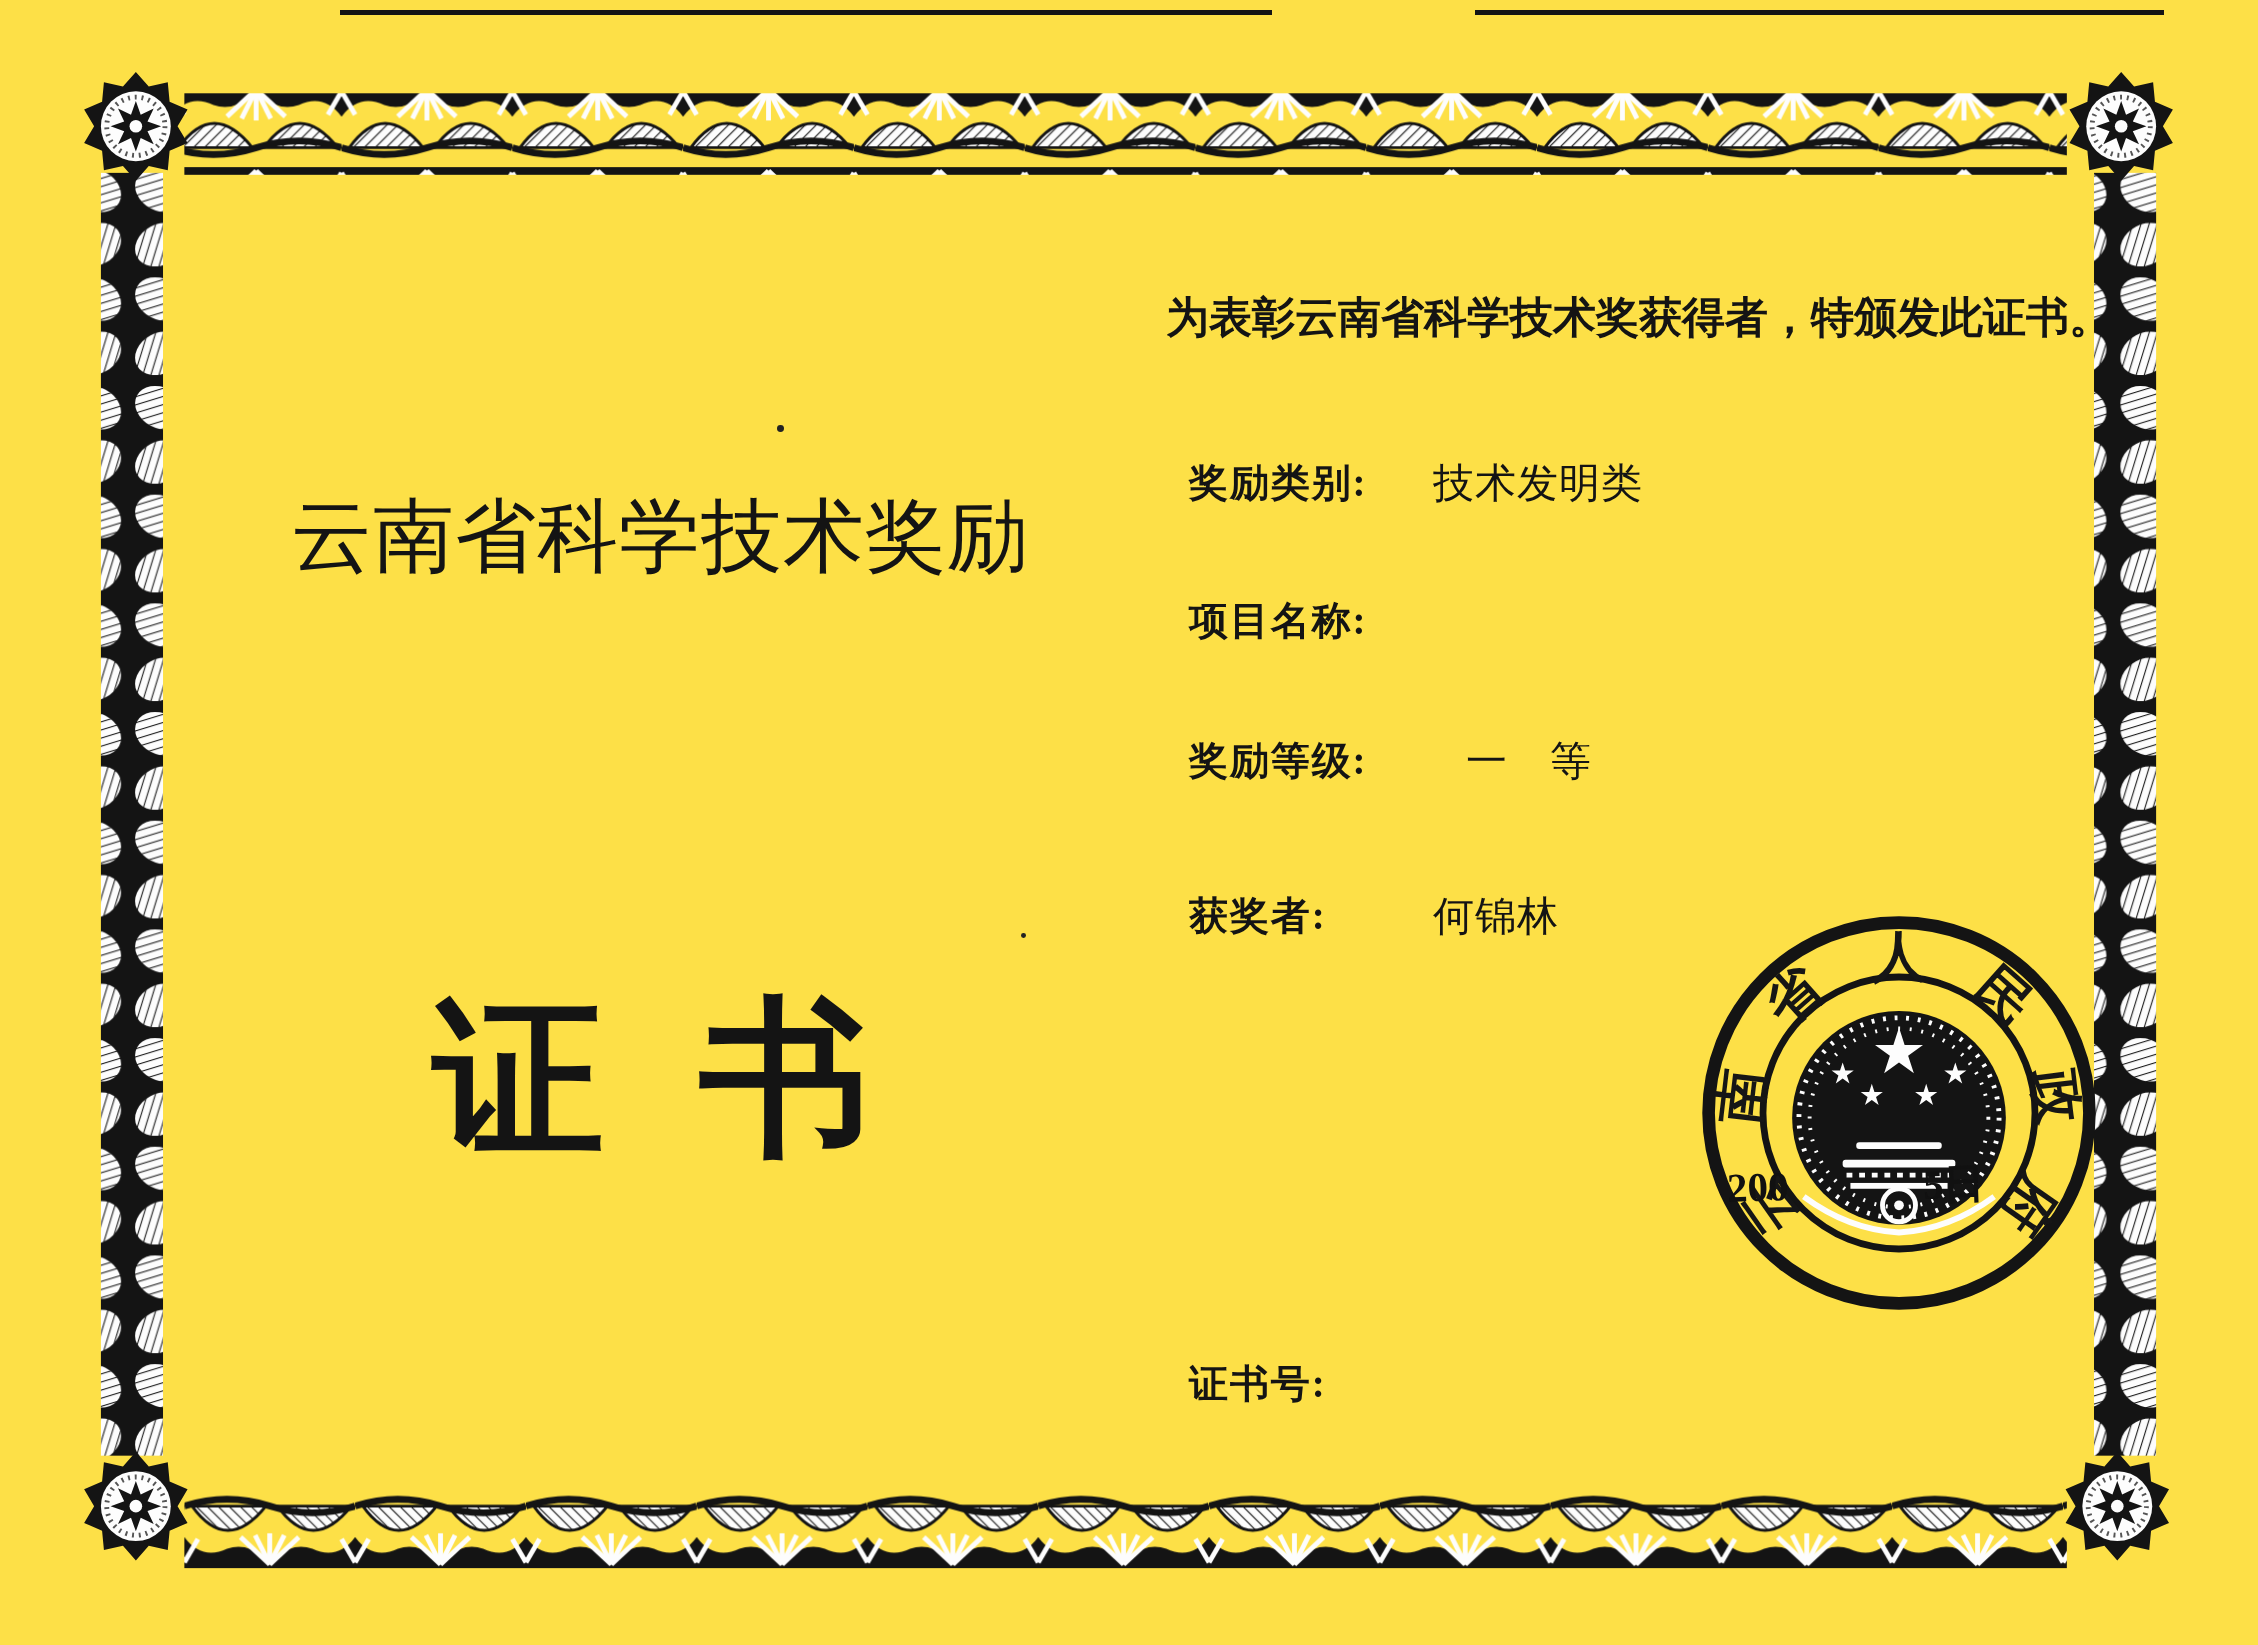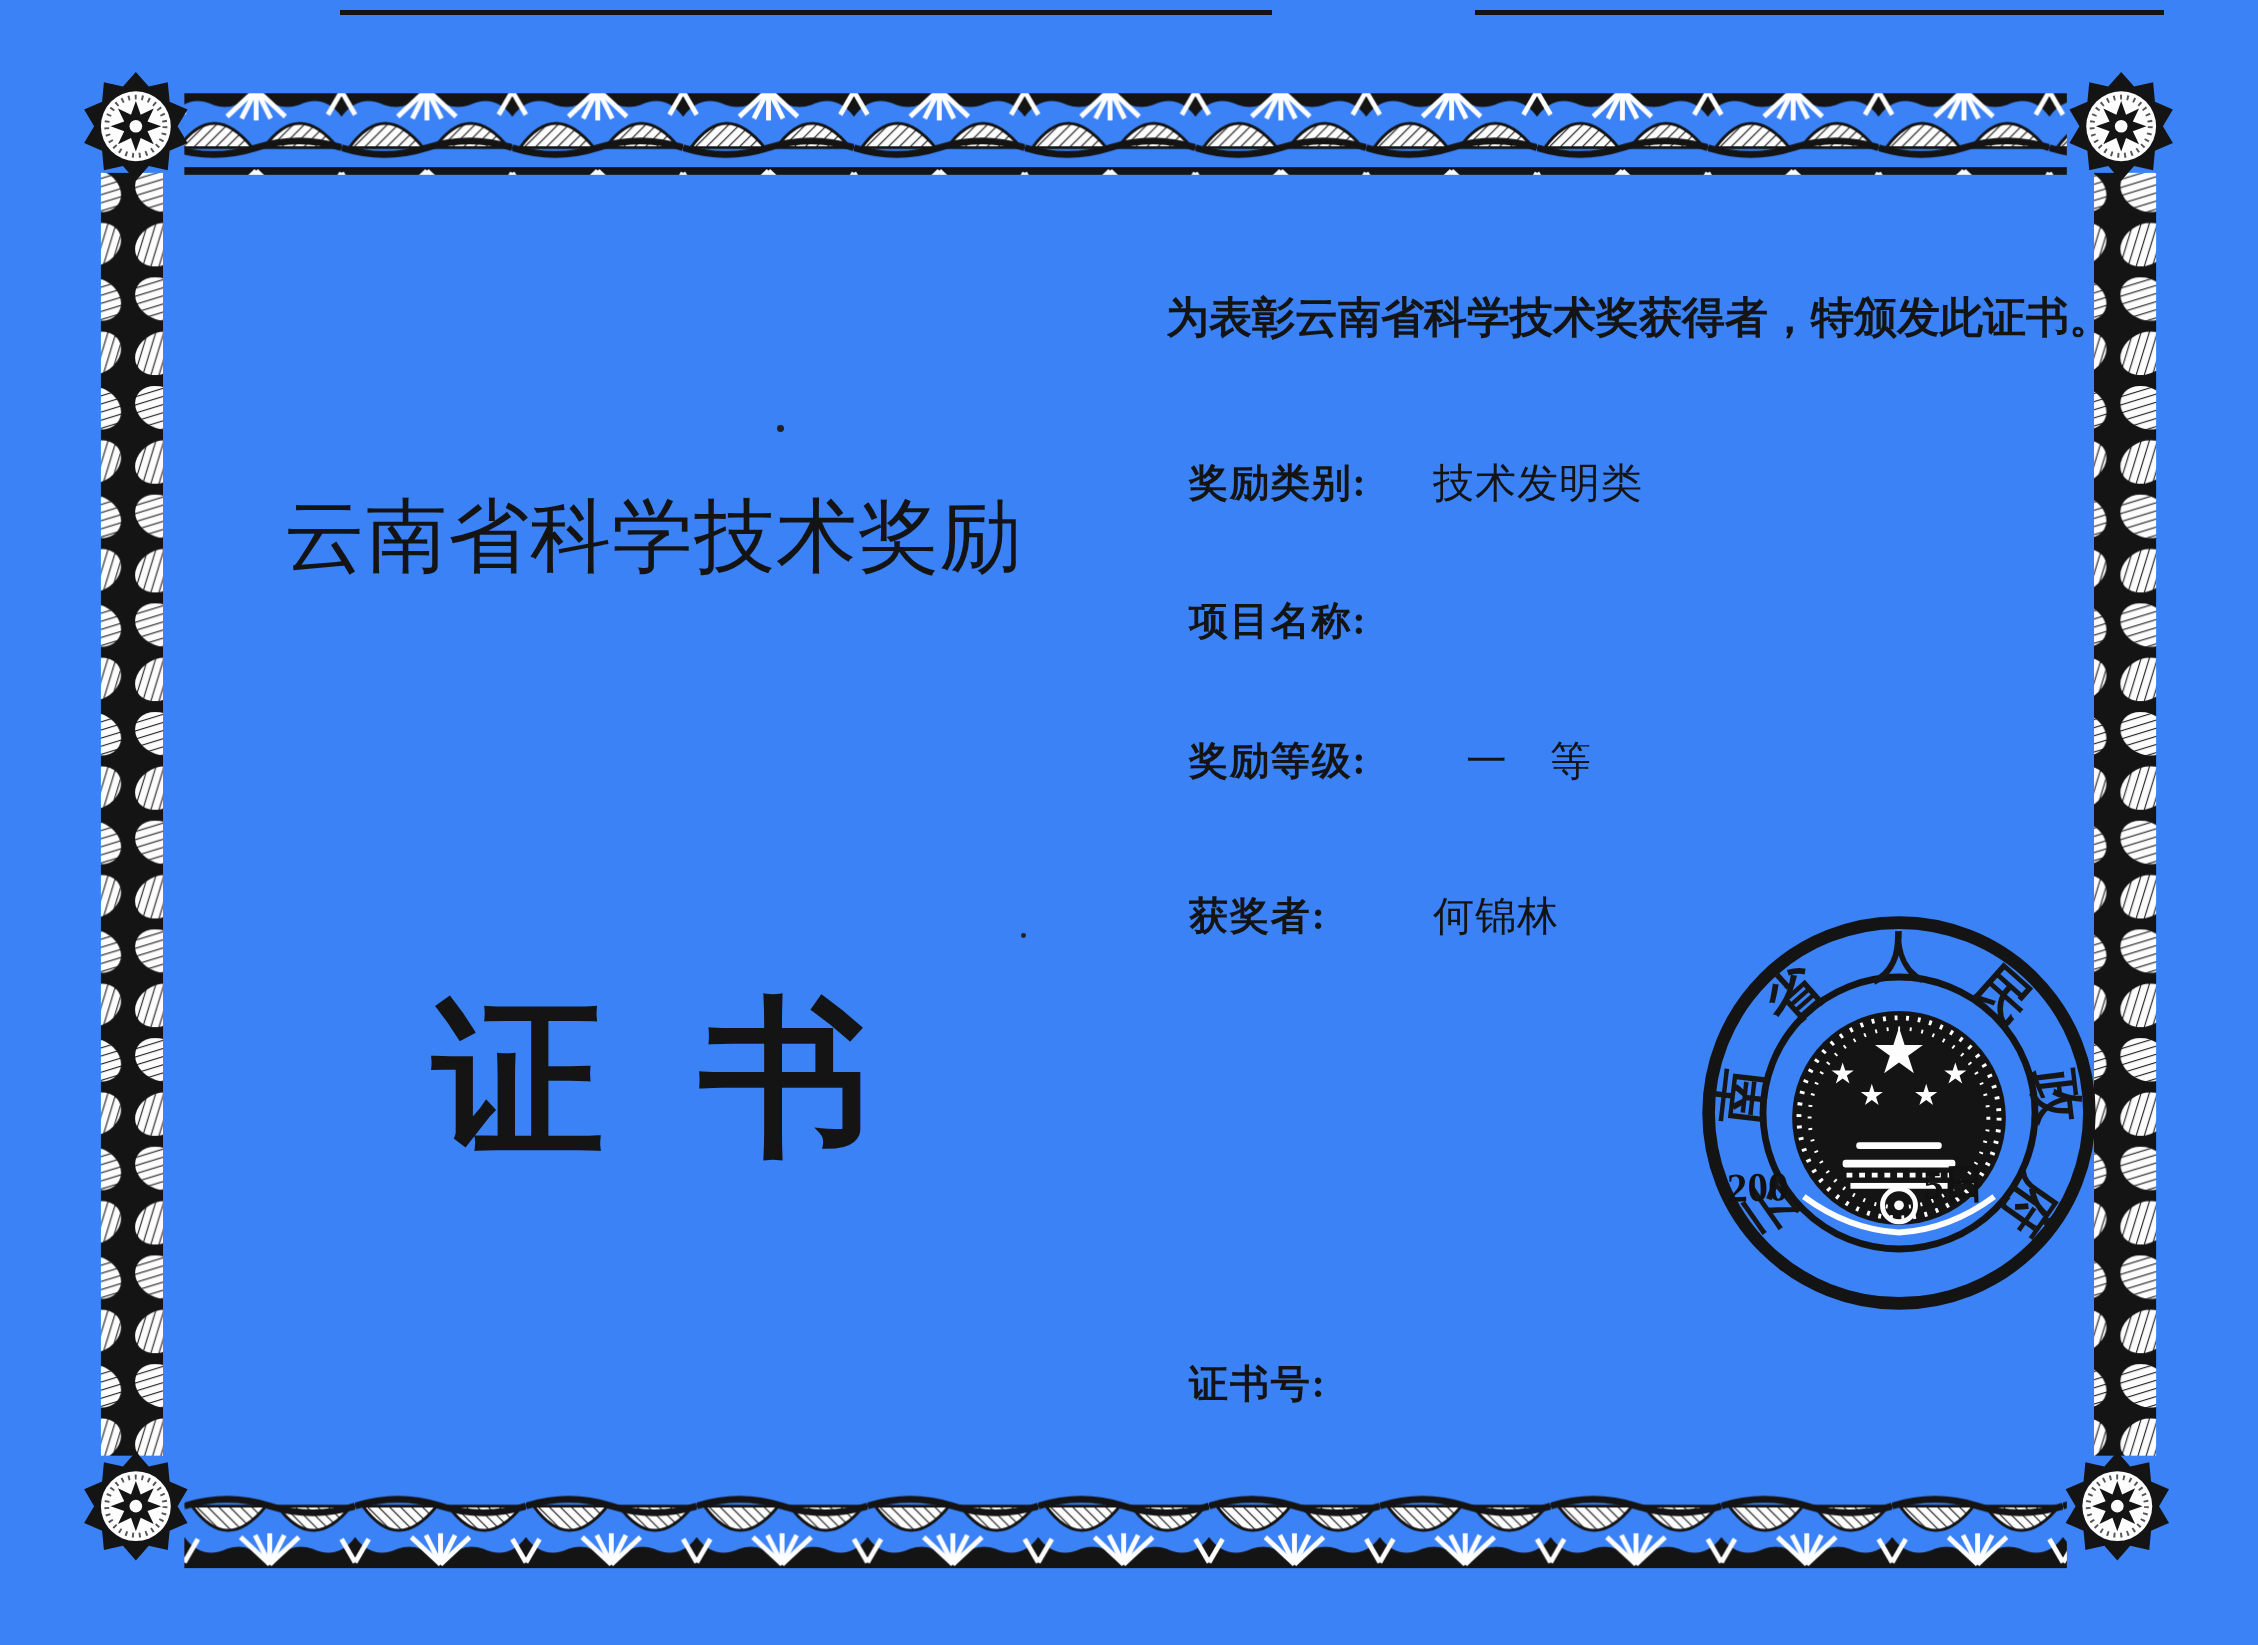--- a/index.html
+++ b/index.html
@@ -1,31 +1,31 @@
 <!DOCTYPE html>
 <html><head>
 <meta charset="utf-8">
 <style>
   html,body { margin:0; padding:0; background:#e8e8e8; }
   .certificate {
     position:relative; width:2258px; height:1646px;
-    background:#3b82f6; color:#141414; overflow:hidden;
+    background:#fde047; color:#141414; overflow:hidden;
     font-family:"Liberation Serif", serif;
   }
   .scanline { position:absolute; height:4.9px; background:#141414; top:9.7px; }
   .scanline.s1 { left:340px; width:932px; }
   .scanline.s2 { left:1475px; width:689px; }
   .border-svg { position:absolute; left:0; top:0; }
 
   .top-note {
     position:absolute; left:1166px; top:289px;
     font-size:43px; font-weight:bold; white-space:nowrap; letter-spacing:0px;
   }
   .org-title {
-    position:absolute; left:284px; top:483px;
+    position:absolute; left:291px; top:483px;
     font-size:81px; letter-spacing:1px; white-space:nowrap;
   }
   .doc-title {
     position:absolute; left:433px; top:965px;
     font-family:Liberation Sans, sans-serif;
     font-size:171px; font-weight:900; letter-spacing:95px; white-space:nowrap;
   }
   .field-label {
     position:absolute; font-size:39px; font-weight:bold; letter-spacing:1.9px; white-space:nowrap;
   }

